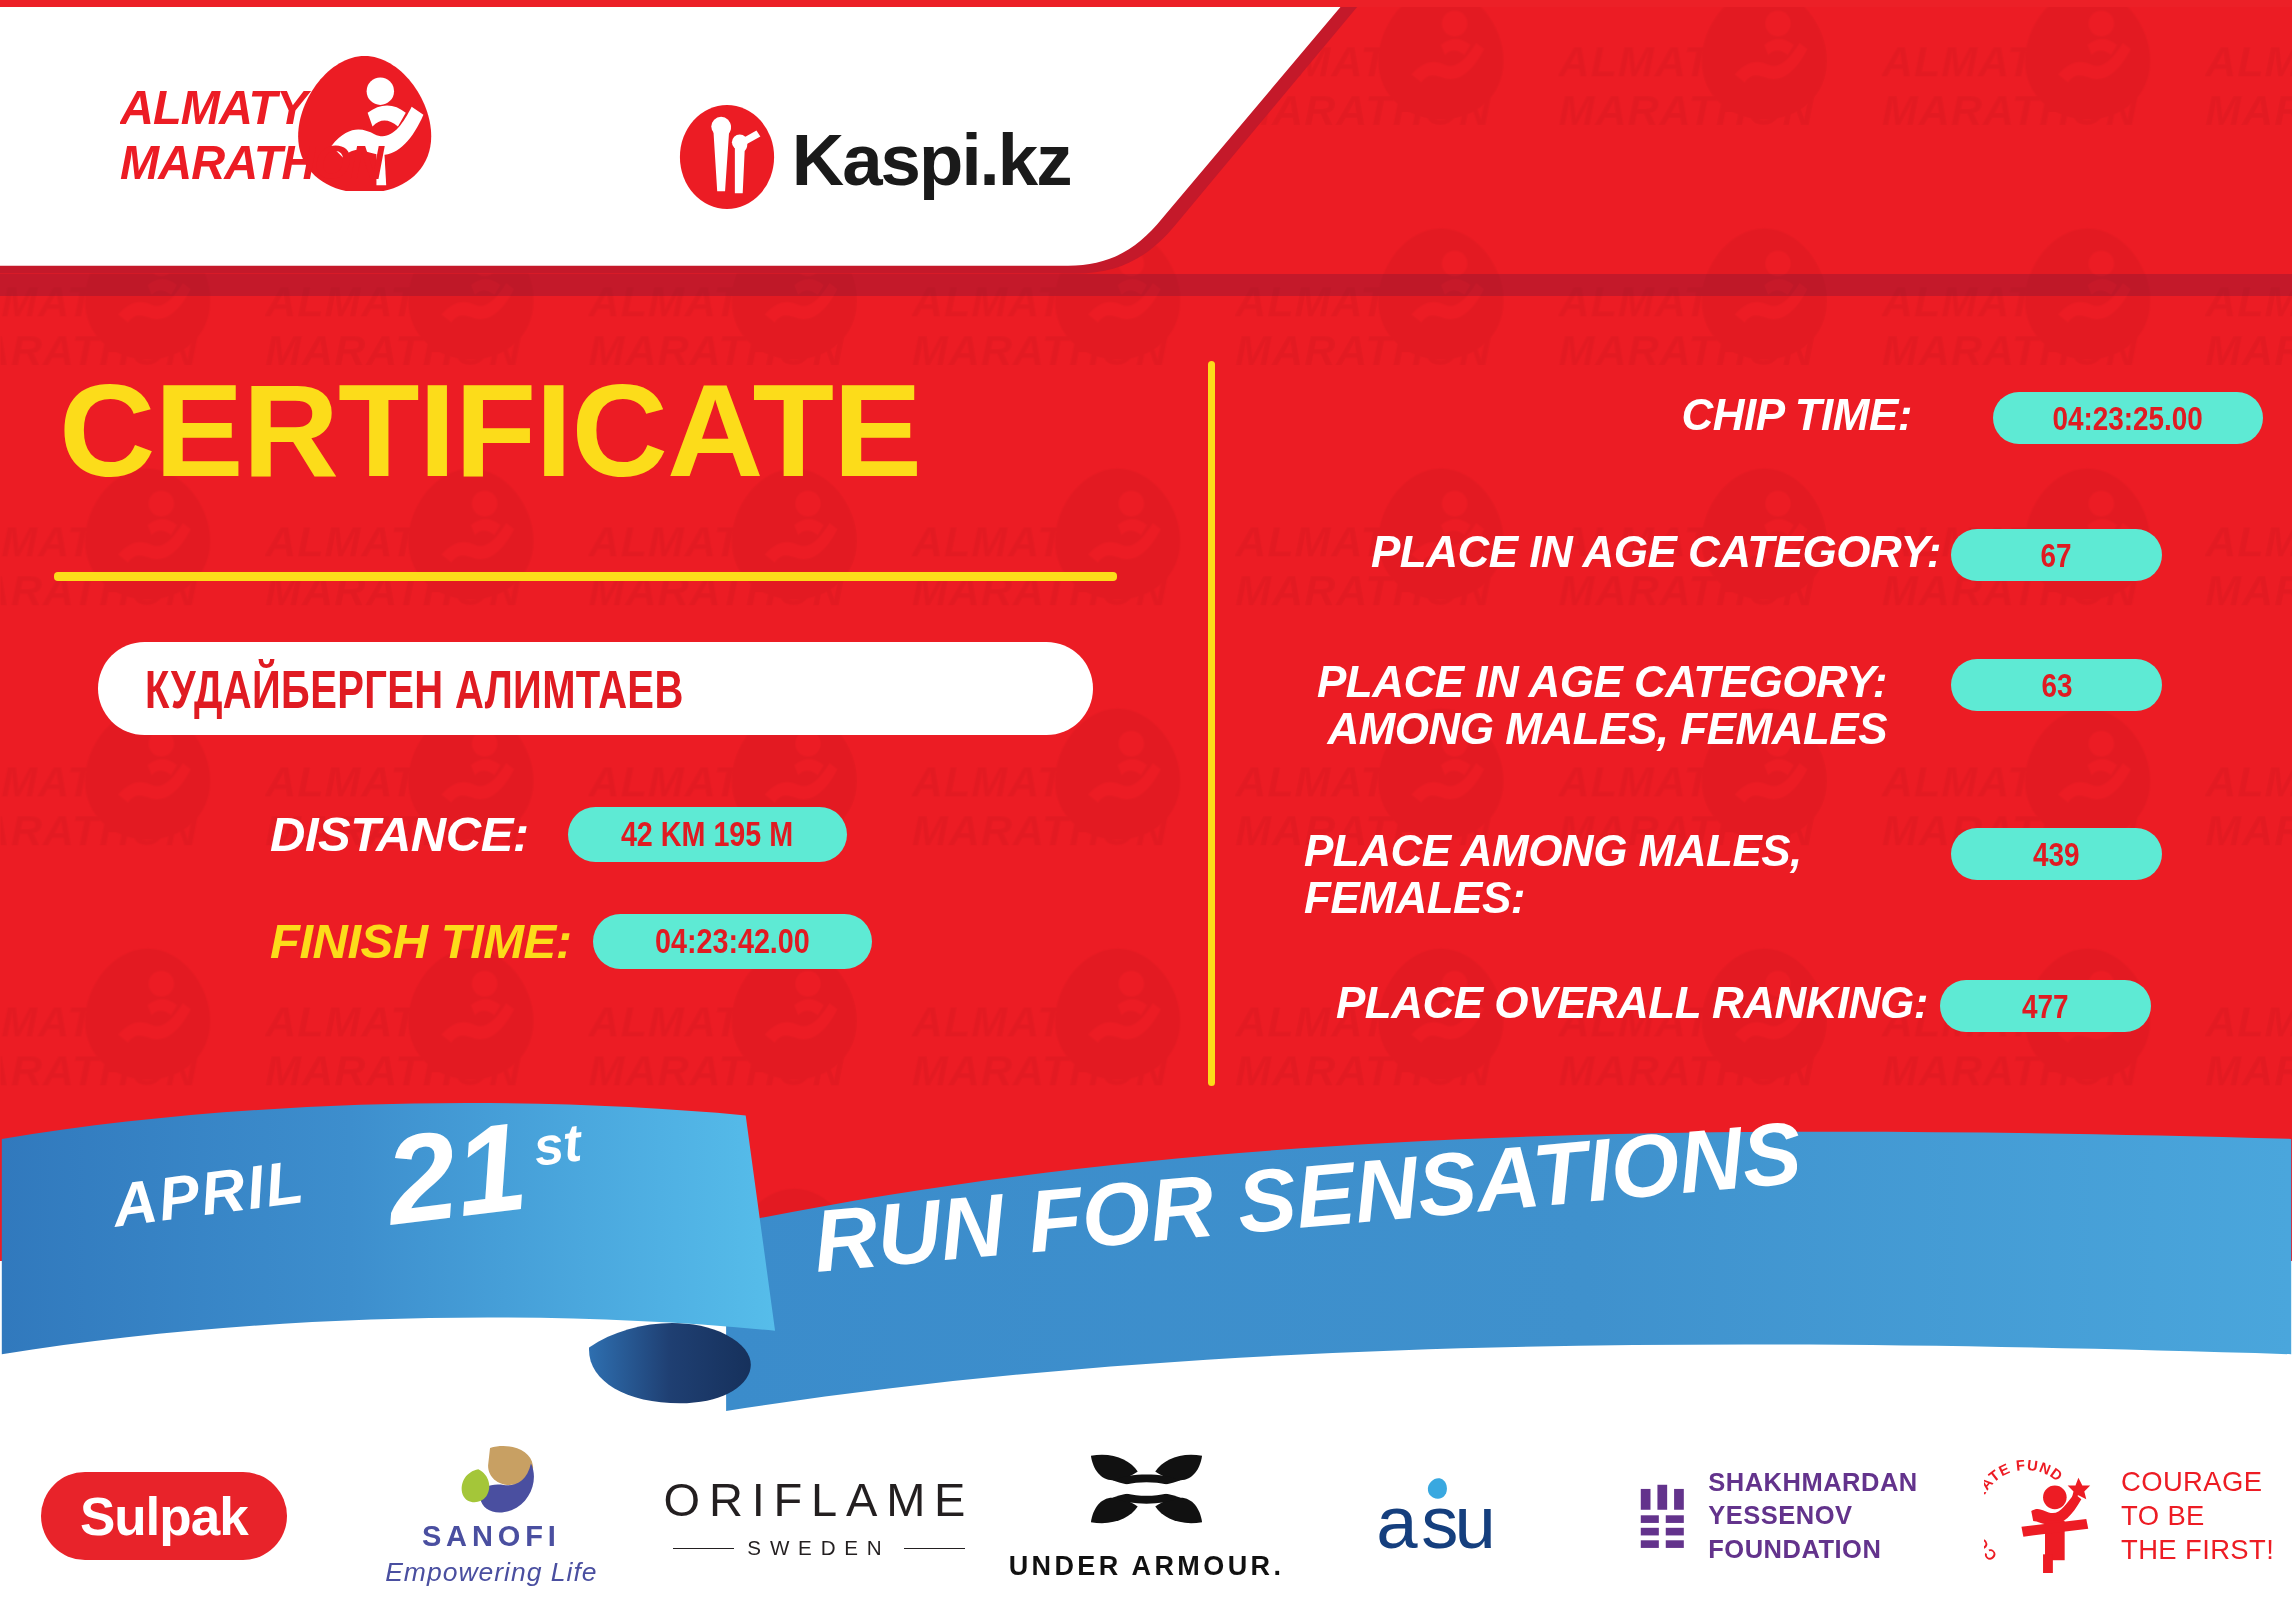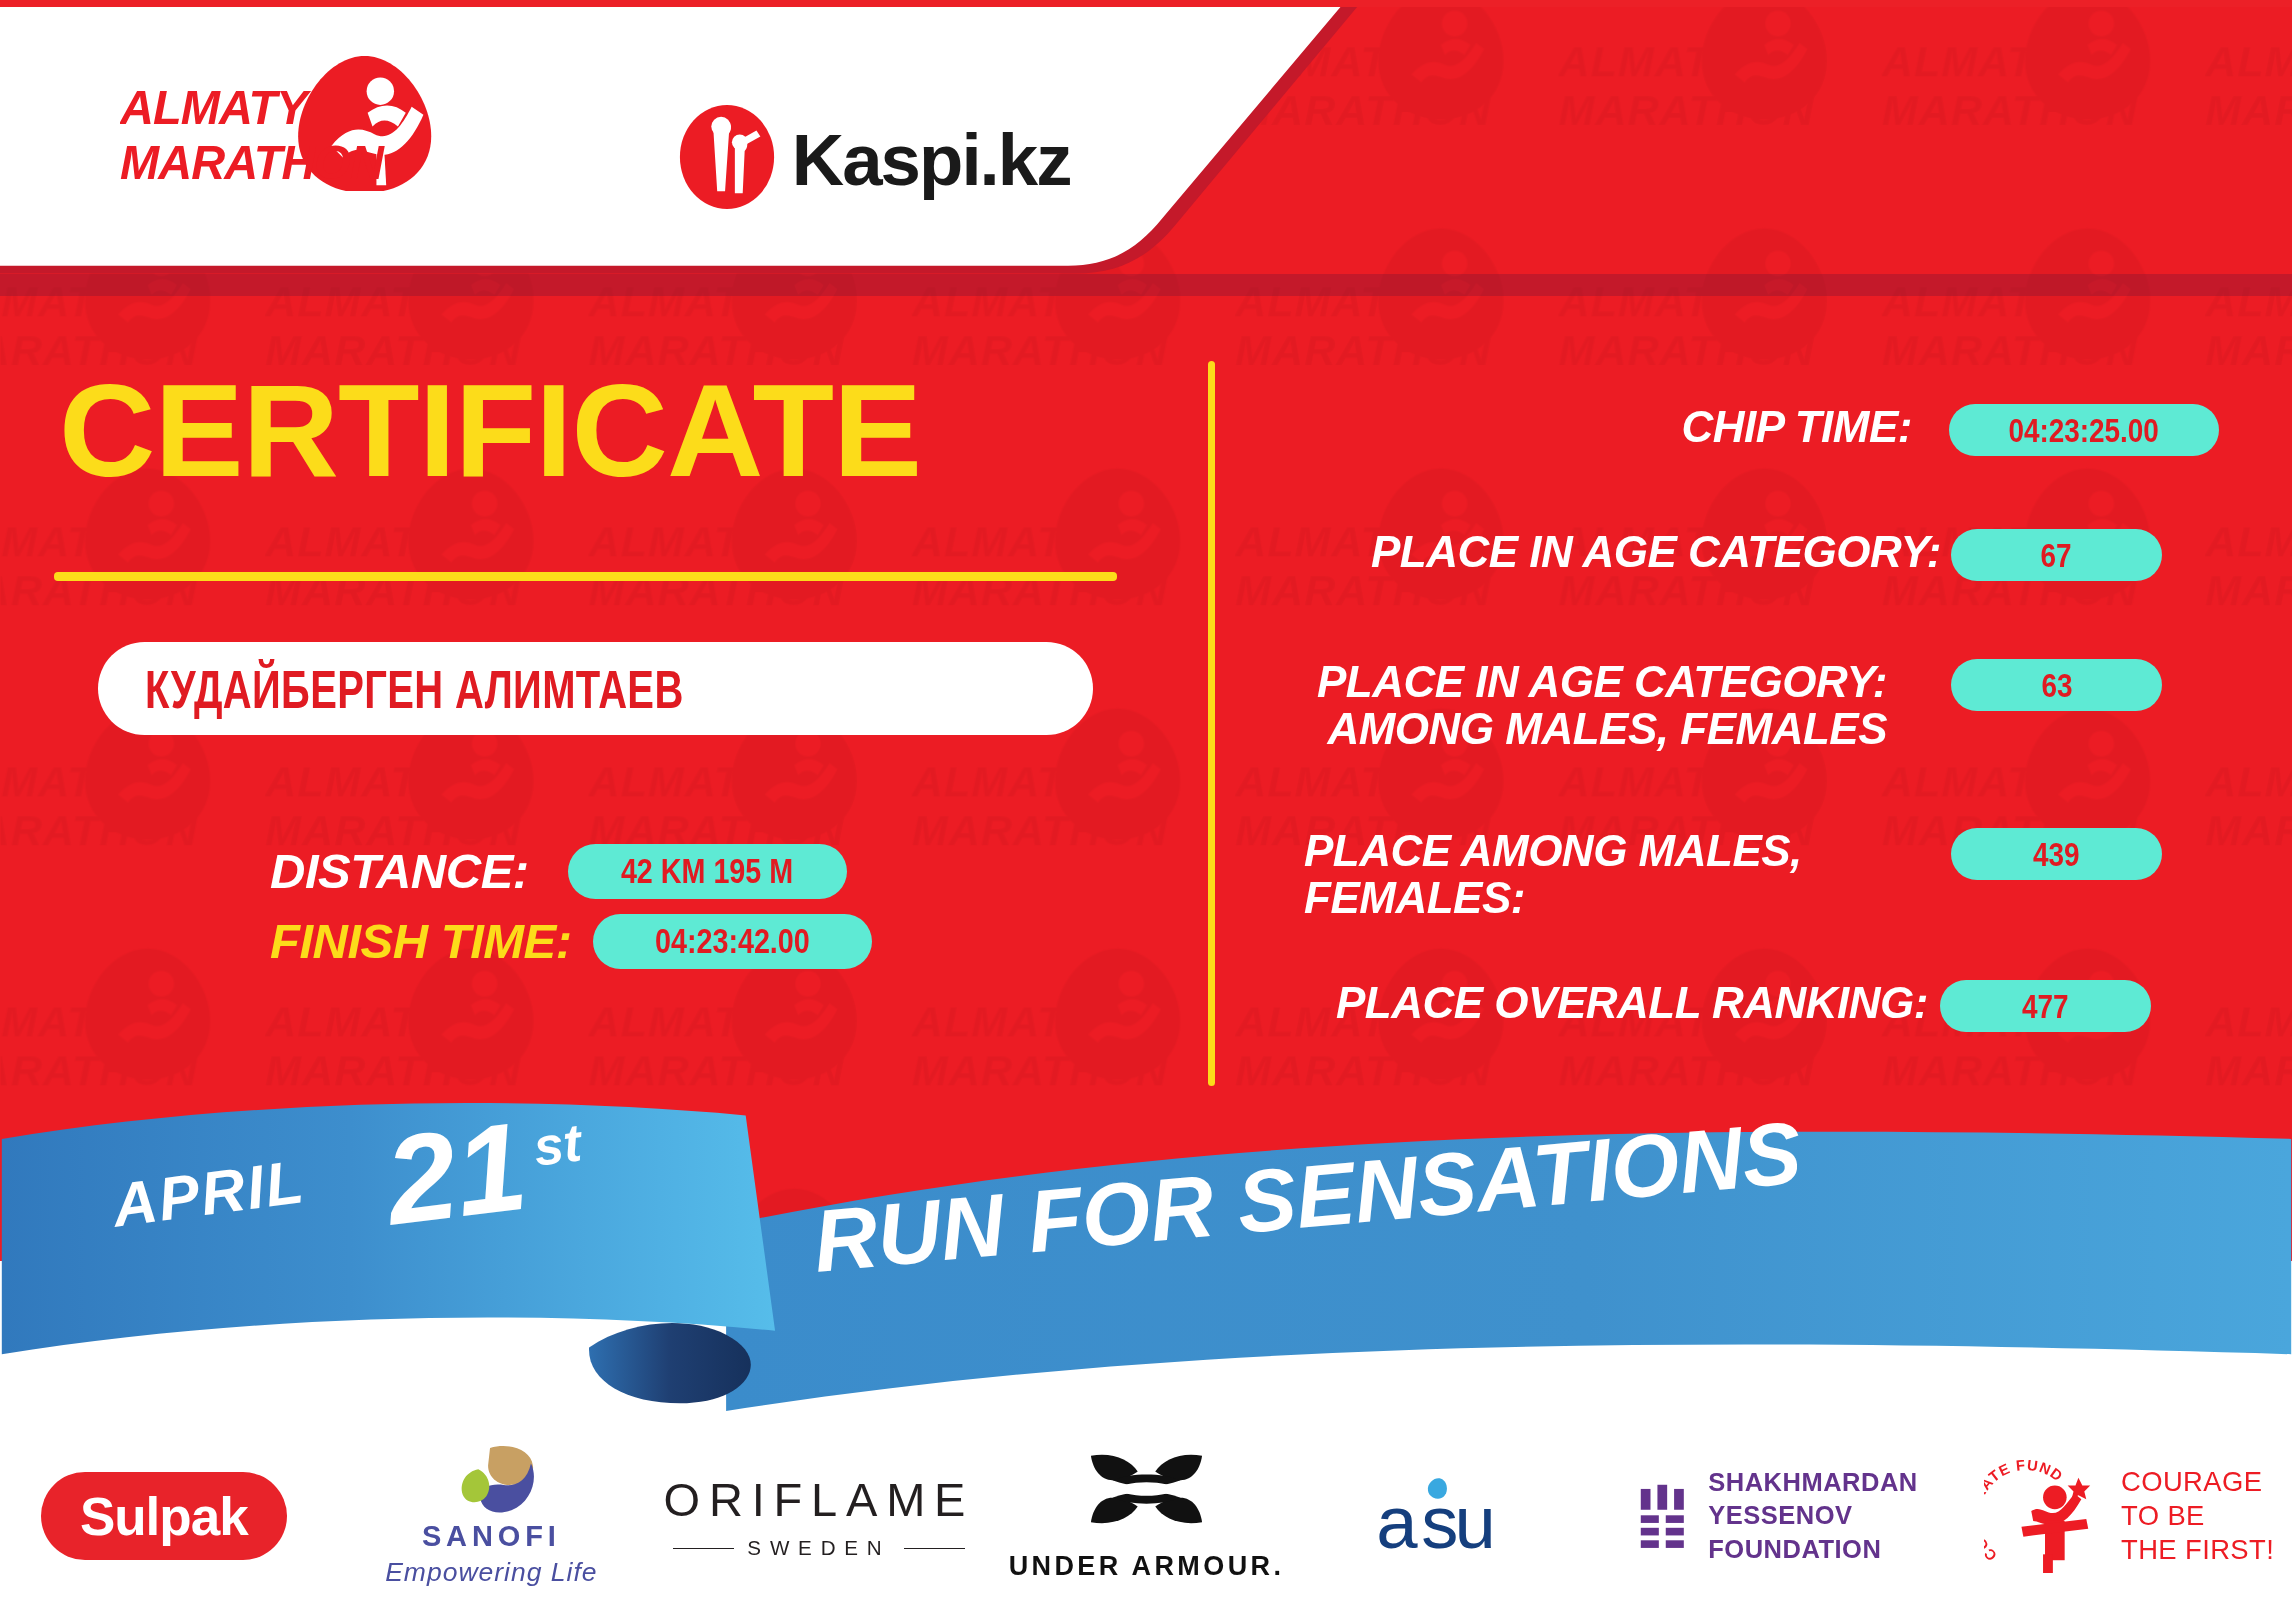--- a/index.html
+++ b/index.html
@@ -44,35 +44,35 @@
 
   .lrow{position:absolute;z-index:20;display:flex;align-items:center;}
   .llabel{font-weight:bold;font-style:italic;font-size:49px;letter-spacing:-0.5px;white-space:nowrap;}
   .llabel.white{color:#ffffff;}
   .llabel.yellow{color:#fcdc1a;}
   .pill{background:#5eead4;border-radius:29px;height:55px;display:flex;
     align-items:center;justify-content:center;color:#e01b22;font-weight:bold;
     font-size:35px;letter-spacing:0;box-sizing:border-box;padding:0 21.6px;}
   .pill span{transform:scaleX(.82);transform-origin:center;white-space:nowrap;display:block;}
 
-  #row-distance{left:270px;top:806px;margin-top:37px;}
+  #row-distance{left:270px;top:806px;}
   #row-distance .pill{width:279px;margin-left:39px;}
   #row-finish{left:270px;top:913px;}
   #row-finish .pill{width:279px;margin-left:21.6px;}
 
   
   .divider{position:absolute;left:1208px;top:361px;width:6.9px;height:725px;background:#fcdc1a;z-index:20;border-radius:3.9px;}
 
   
   .rrow{position:absolute;z-index:20;display:flex;align-items:flex-start;}
   .rlabel{font-weight:bold;font-style:italic;font-size:44px;line-height:1.06;
     color:#ffffff;letter-spacing:-0.5px;text-align:right;}
   .rrow .pill{font-size:34px;height:52px;flex:none;}
 
-  #r1{left:1304px;top:404px;}
+  #r1{left:1304px;top:392px;gap:44px;}
   #r1 .rlabel{width:608px;}
   #r1 .pill{width:270px;margin-left:37px;}
   #r2{left:1304px;top:529px;}
   #r2 .rlabel{width:637px;}
   #r2 .pill{width:211px;margin-left:9.8px;}
   #r3{left:1304px;top:659px;}
   #r3 .rlabel{width:583px;}
   #r3 .pill{width:211px;margin-left:64px;}
   #r4{left:1304px;top:828px;}
   #r4 .rlabel{width:529px;text-align:left;}

